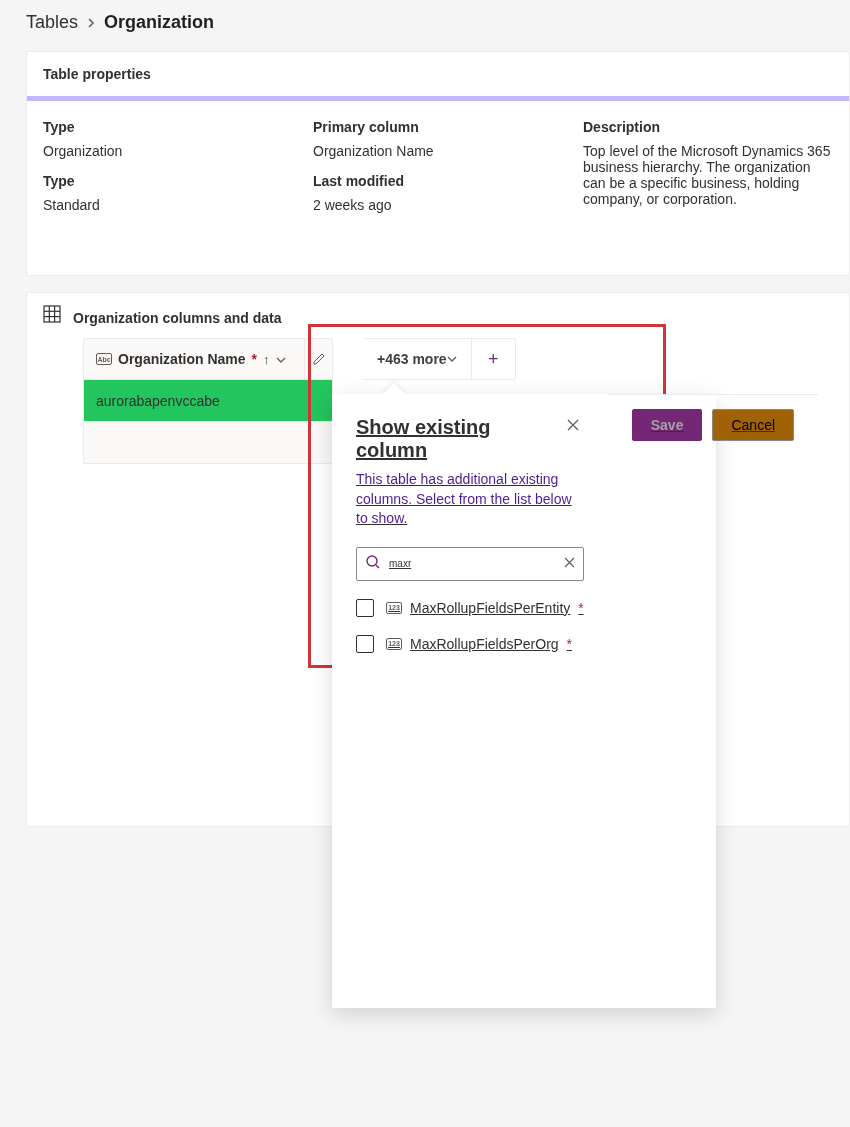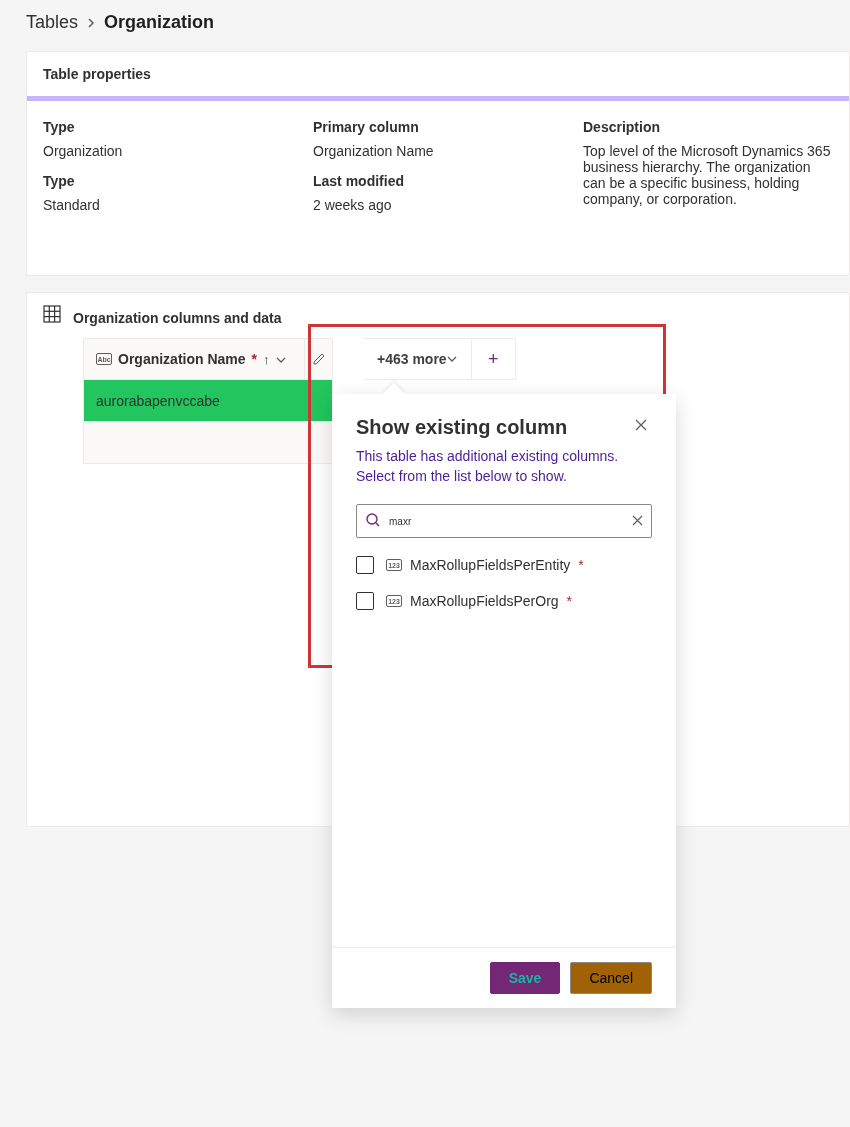--- a/index.html
+++ b/index.html
@@ -199,25 +199,26 @@
       height: 344px;
       z-index: 5;
       pointer-events: none;
     }
     .panel {
       position: absolute;
       background: #fff;
       box-shadow: 0 6px 20px rgba(0,0,0,0.15);
       top: 394px;
       left: 332px;
-      width: 344px;
+      width: 384px;
       height: 614px;
       z-index: 10;
       display: flex;
-      flex-direction: column;
+      flex-direction: row;
+      text-decoration: underline;
     }
     .panel-pointer {
       position: absolute;
       top: -8px;
       left: 54px;
       width: 16px;
       height: 16px;
       background: #fff;
       transform: rotate(45deg);
       box-shadow: -2px -2px 3px rgba(0,0,0,0.06);
@@ -305,21 +306,21 @@
       padding: 0 18px;
       border-radius: 2px;
       cursor: pointer;
       font-size: 14px;
       border: 1px solid #8a8886;
       background: #a16207;
     }
     .btn.primary {
       background: #742774;
       border-color: #742774;
-      color: #14b8a6;
+      color: #a3a3a3;
       font-weight: 600;
     }
   </style>
 </head>
 <body>
 
 <div class="breadcrumb">
   <a href="#" class="breadcrumb-link">Tables</a>
   <span class="breadcrumb-sep">
     <svg width="10" height="10" viewBox="0 0 10 10">

